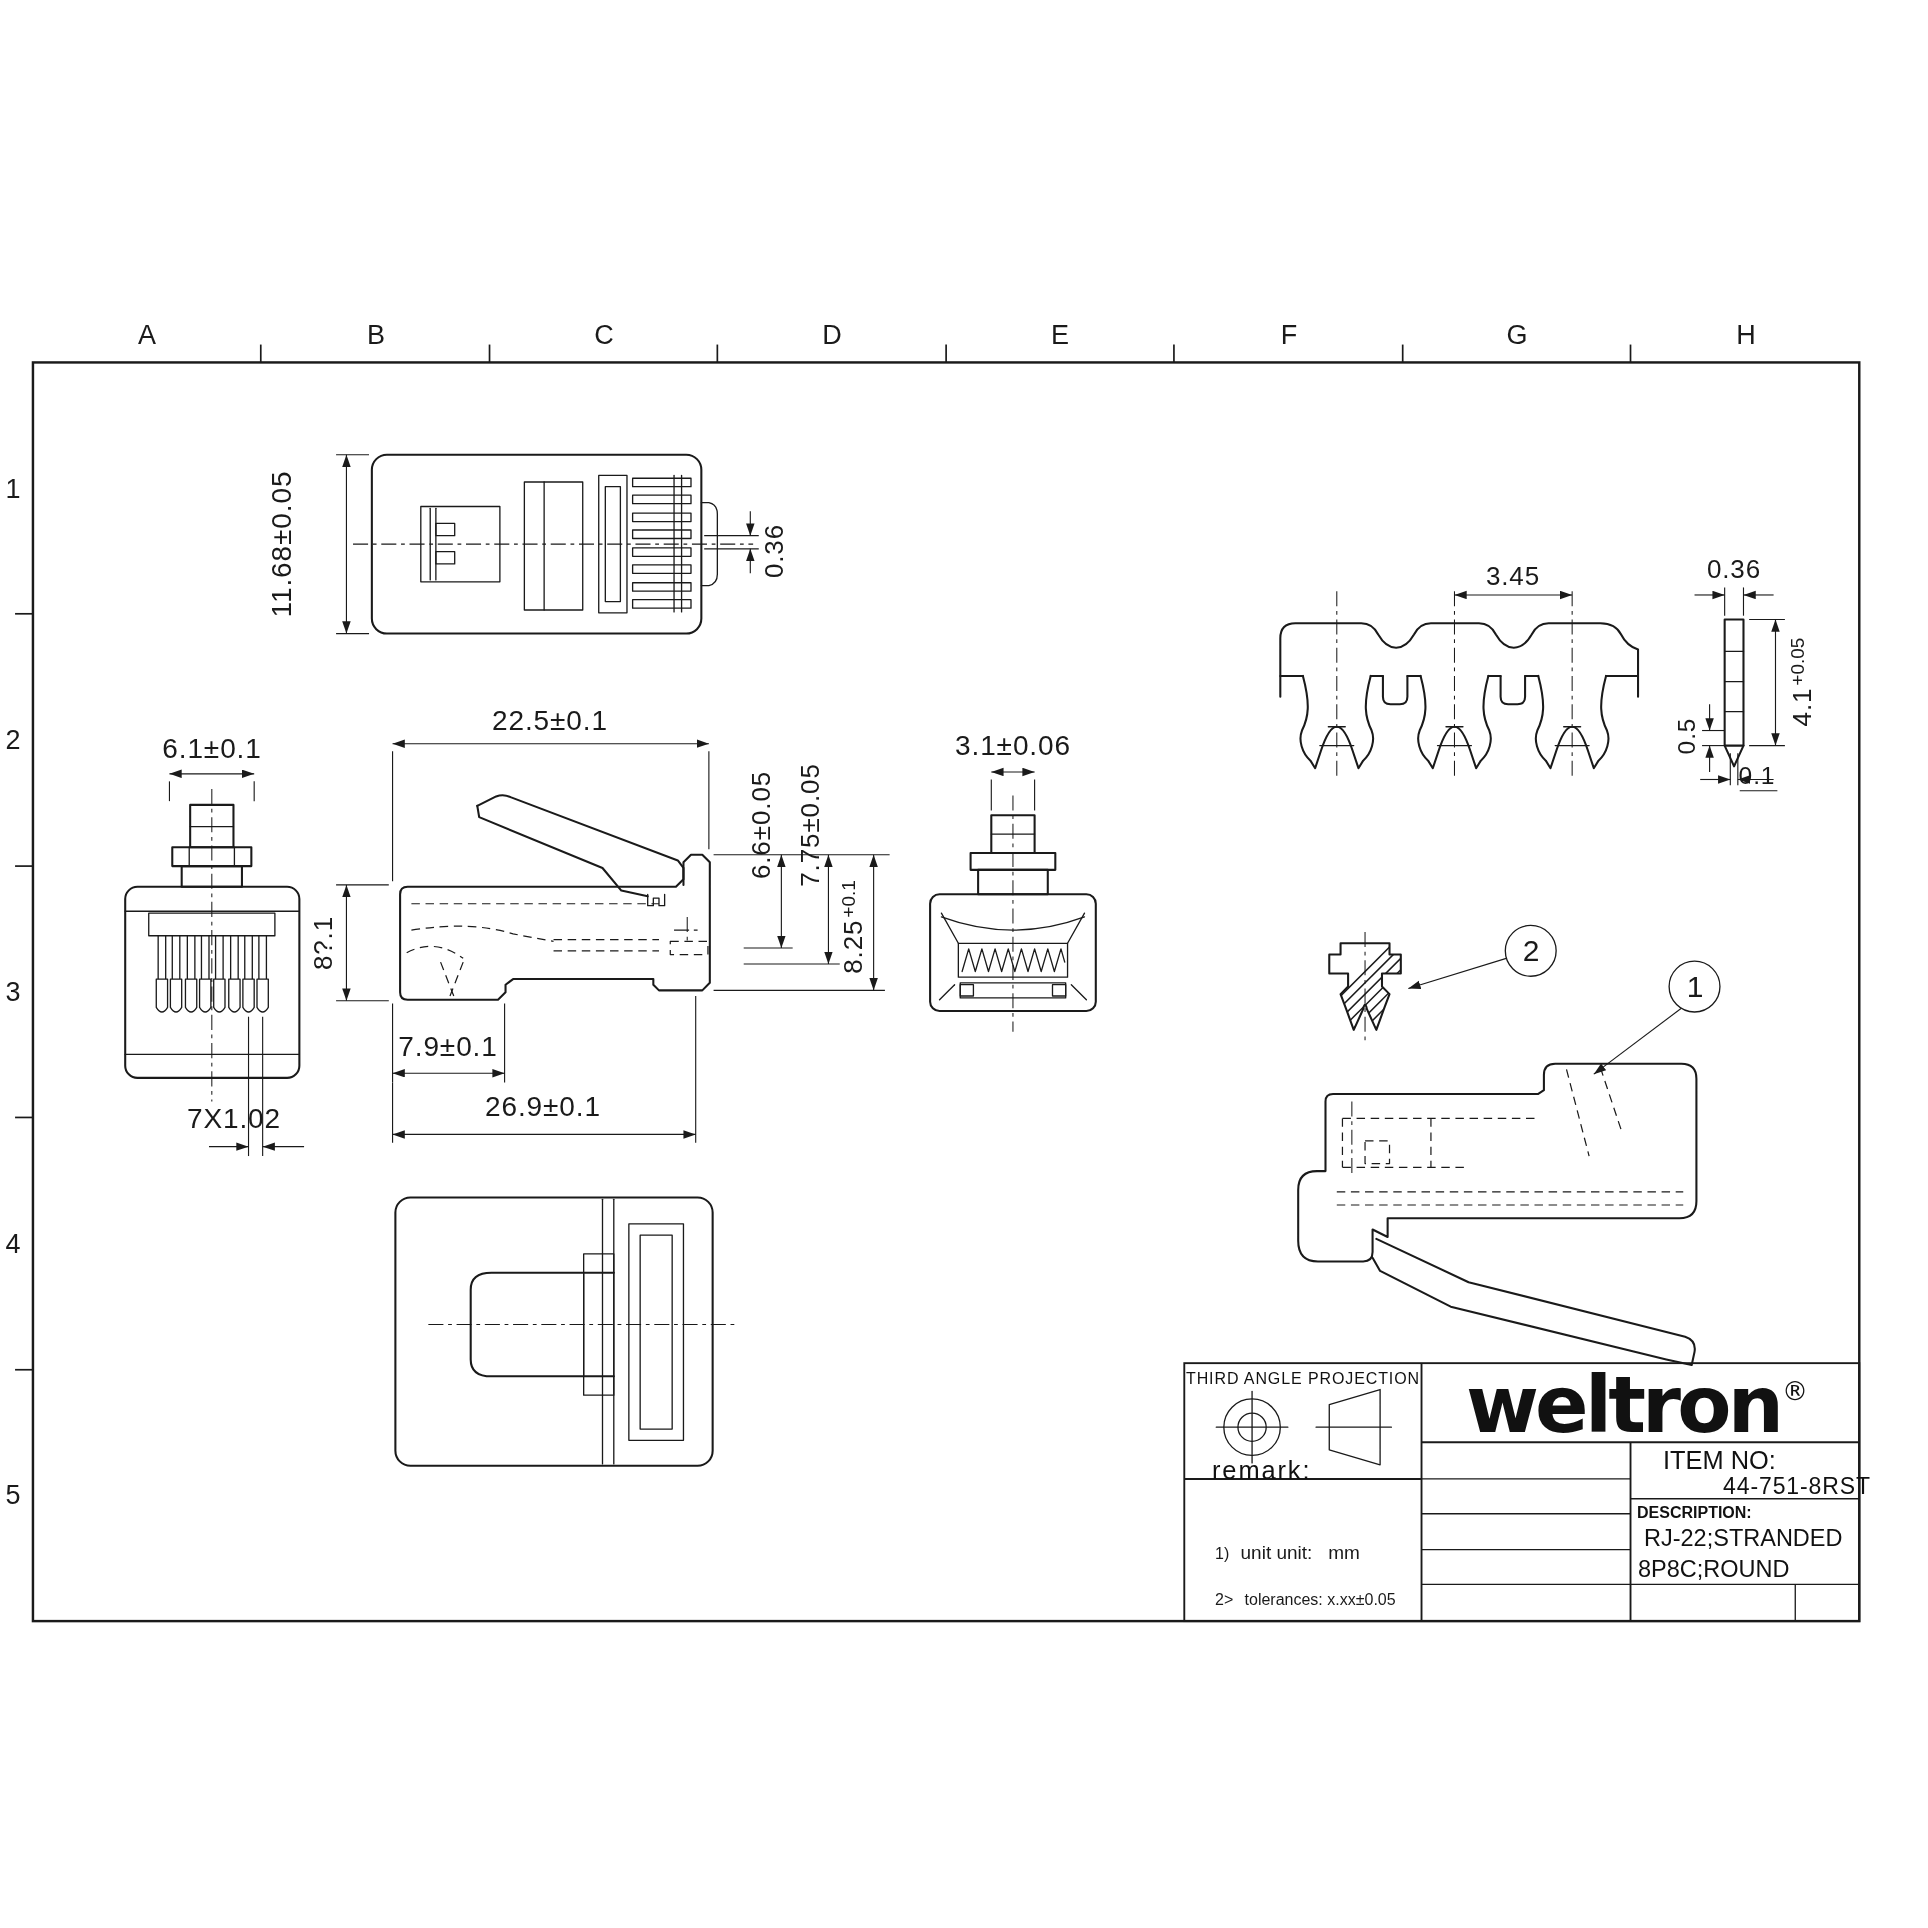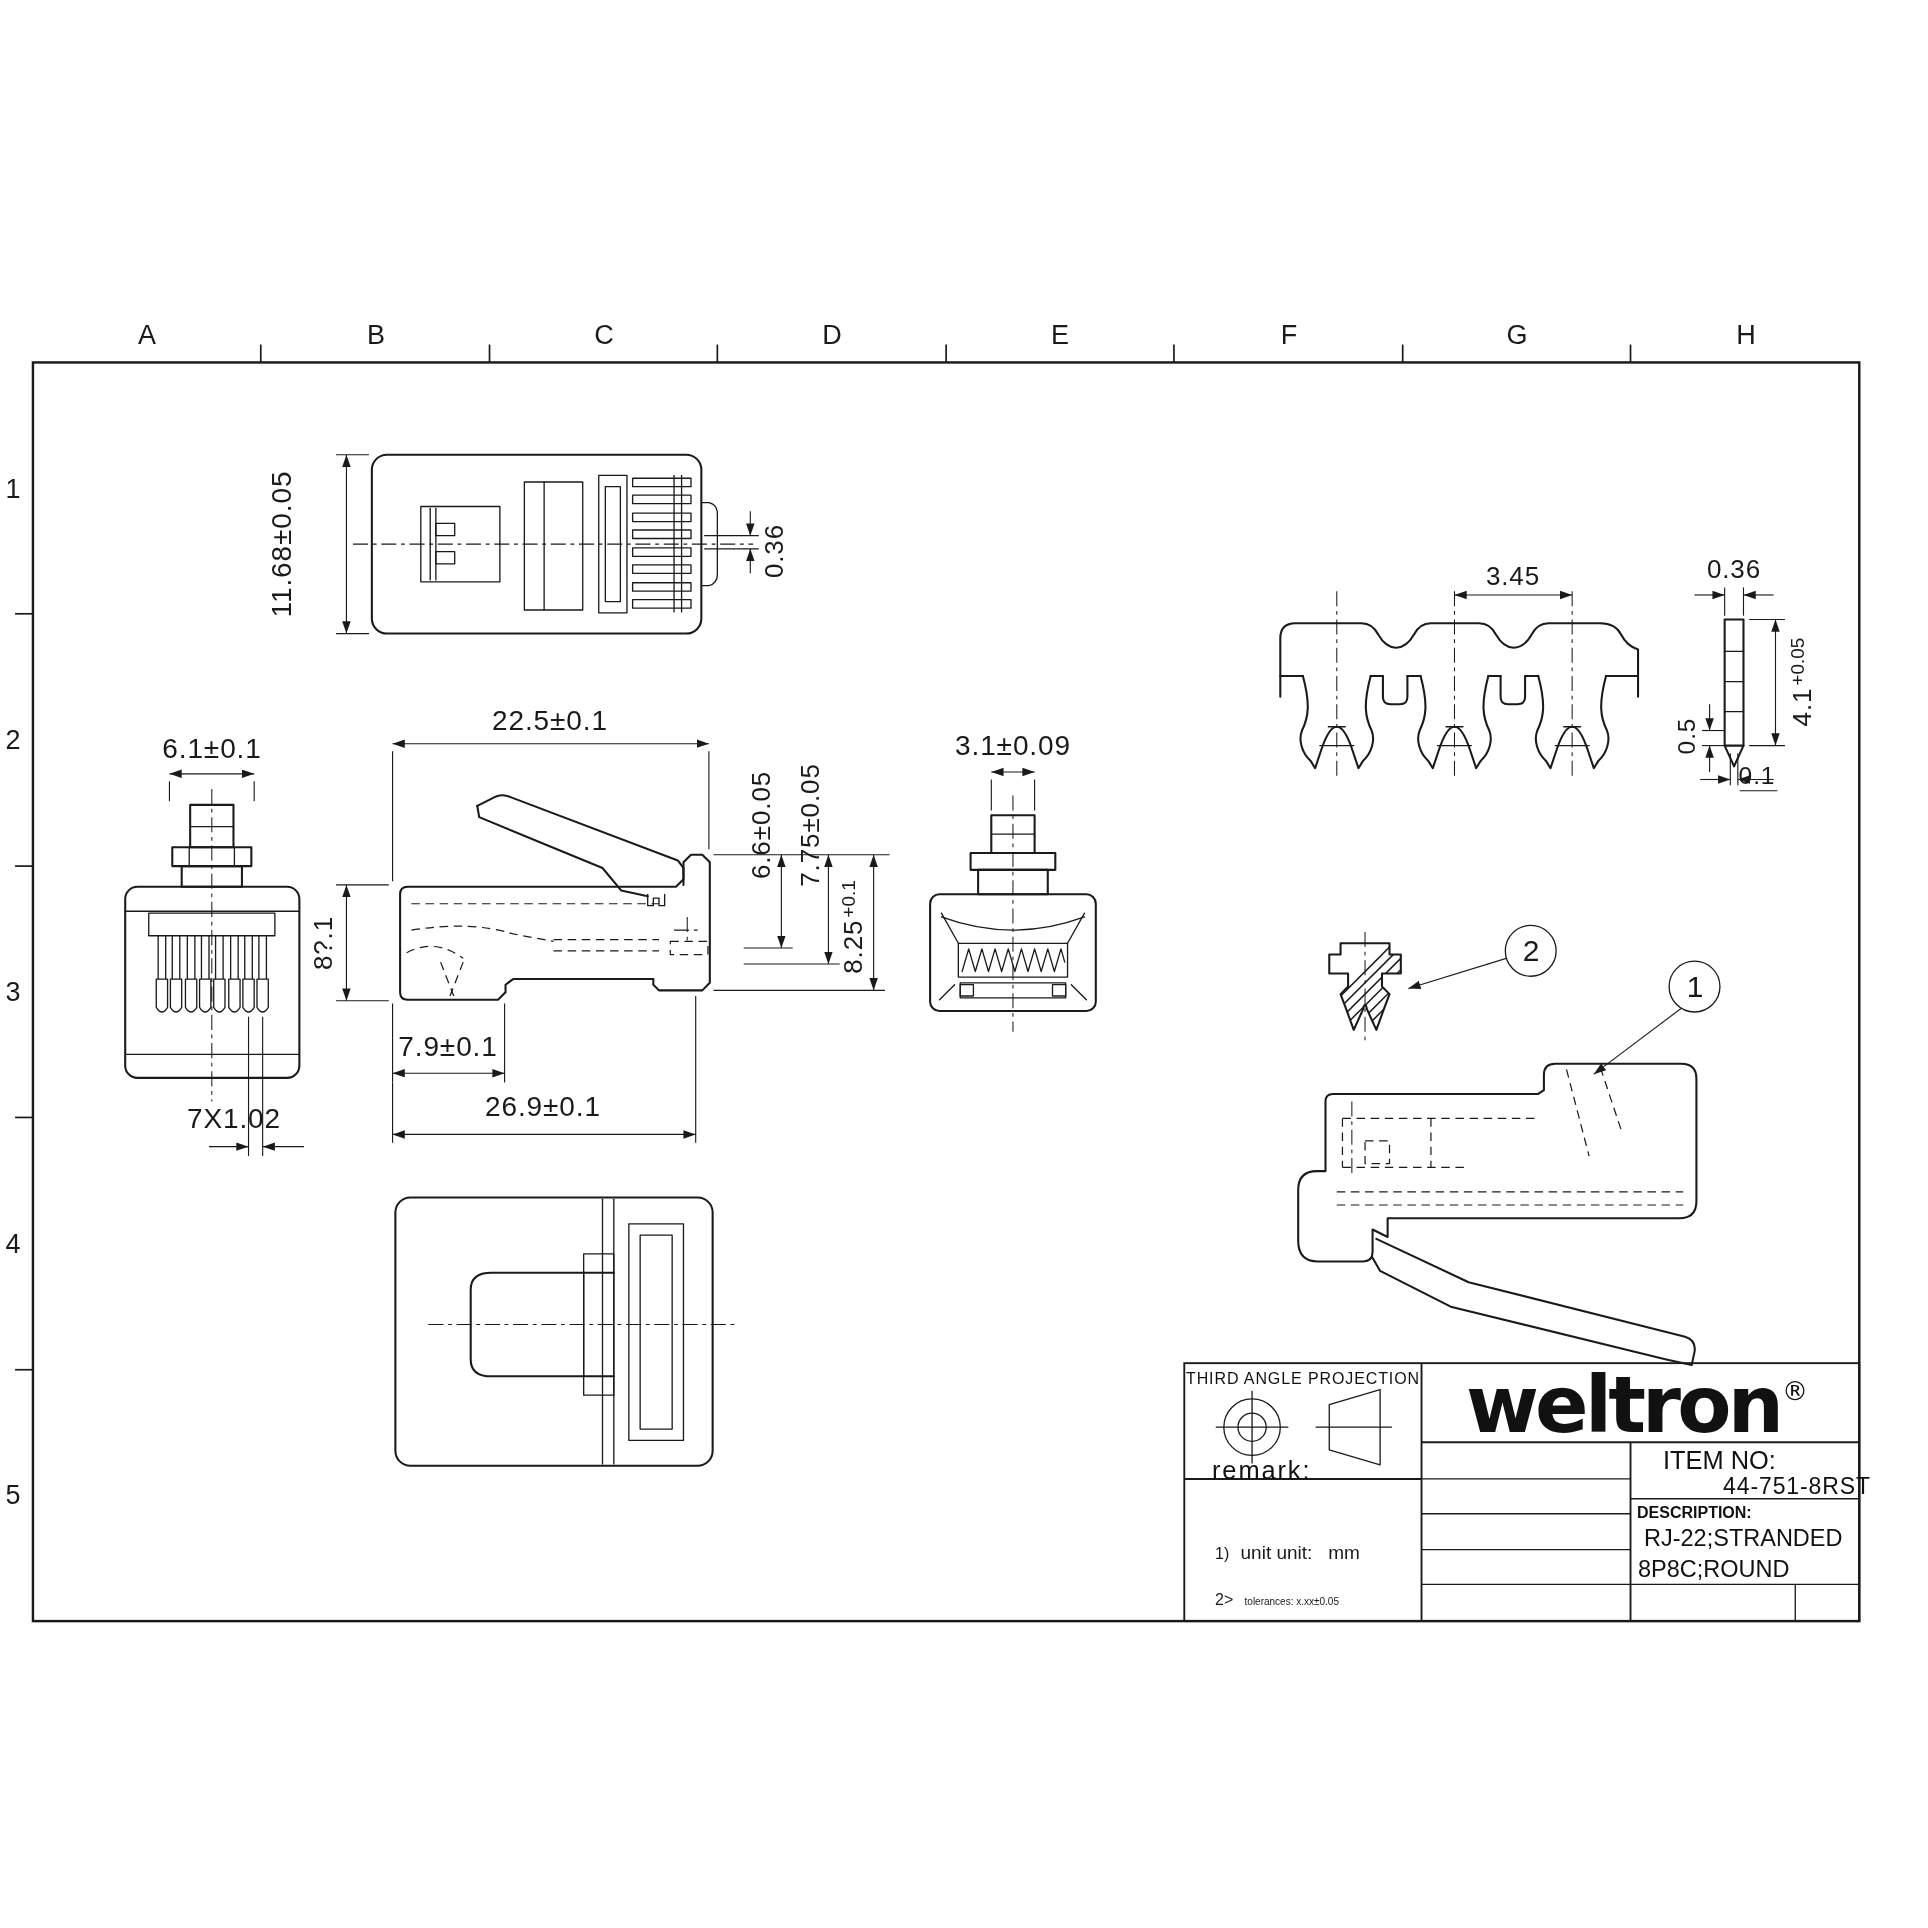--- a/index.html
+++ b/index.html
@@ -32,21 +32,21 @@
          transform:translate(-50%,-50%);}
   .brand .reg{font-size:26px;font-weight:400;vertical-align:32px;letter-spacing:0;margin-left:1.9px;}
   .itemno-label{font-size:25.4px;margin-left:23px;}
   .itemno-value{font-size:23px;letter-spacing:0.9px;}
   .desc-label{font-size:16px;font-weight:600;}
   .desc-line{font-size:23.5px;font-weight:500;}
   .remark-title{font-size:25.4px;letter-spacing:1.9px;}
   .remark-line{position:absolute;display:flex;align-items:baseline;gap:11.3px;}
   .rprefix{font-size:16px;}
   .rtext{font-size:19px;white-space:pre;}
-  .rtext.small{font-size:10px;}
+  .rtext.small{font-size:16px;}
 </style>
 </head>
 <body>
 
 <svg width="1928" height="1928" viewBox="0 0 2048 2048">
   <defs>
     <marker id="arr" markerUnits="userSpaceOnUse" markerWidth="14" markerHeight="10" refX="13" refY="4.5" orient="auto-start-reverse">
       <path d="M0,0 L13,4.5 L0,9 Z" fill="#1a1a1a"></path>
     </marker>
     <clipPath id="hatchClip">
@@ -352,21 +352,21 @@
 <div class="lab" style="left:234px;top:1119px">7X1.02</div>
 
 <div class="lab" style="left:550px;top:721px">22.5±0.1</div>
 <div class="vlab s28" style="left:323px;top:943px">8?.1</div>
 <div class="lab" style="left:448px;top:1047px">7.9±0.1</div>
 <div class="lab" style="left:543px;top:1107px">26.9±0.1</div>
 <div class="vlab s28" style="left:761px;top:825px">6.6±0.05</div>
 <div class="vlab s28" style="left:810px;top:825px">7.75±0.05</div>
 <div class="vlab s28" style="left:853px;top:927px"><span>8.25</span><span class="tol">+0.1</span></div>
 
-<div class="lab" style="left:1013px;top:746px">3.1±0.09</div>
+<div class="lab" style="left:1013px;top:746px">3.1±0.06</div>
 
 <div class="lab s28" style="left:1513px;top:576px">3.45</div>
 
 <div class="lab s28" style="left:1734px;top:569px">0.36</div>
 <div class="vlab s28" style="left:1802px;top:682px"><span>4.1</span><span class="tol">+0.05</span></div>
 <div class="vlab s26" style="left:1687px;top:736px">0.5</div>
 <div class="lab s26" style="left:1757px;top:776px">0.1</div>
 
 <div class="balloon-num" style="left:1531px;top:951px">2</div>
 <div class="balloon-num" style="left:1695px;top:987px">1</div>

